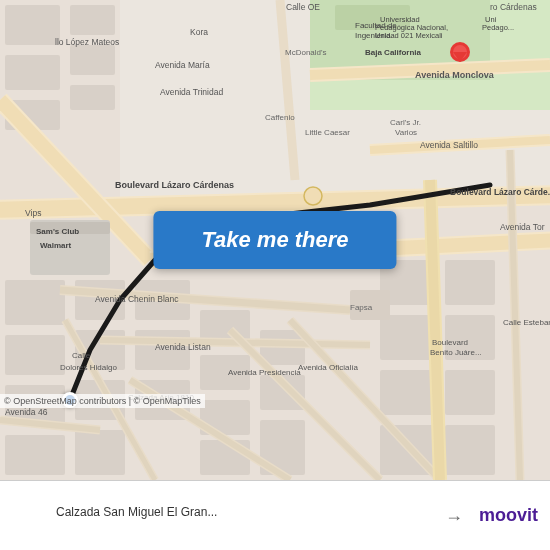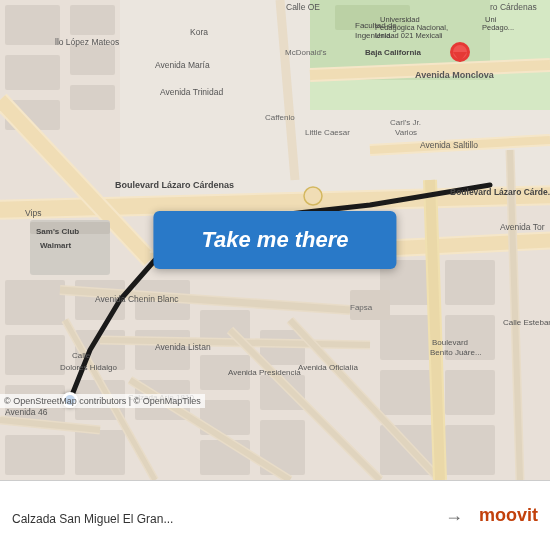--- a/index.html
+++ b/index.html
@@ -65,24 +65,25 @@
       right: 0;
       height: 70px;
       background: white;
       display: flex;
       align-items: center;
       border-top: 1px solid #ccc;
     }
 
     .route-info {
       display: flex;
-      align-items: flex-end;
+      align-items: flex-start;
       width: 100%;
       padding: 0 12px;
       gap: 16px;
+      margin-left: 44px;
     }
 
     .route-from, .route-to {
       flex: 1;
       font-size: 12px;
       color: #333;
       overflow: hidden;
       text-overflow: ellipsis;
       white-space: nowrap;
     }
@@ -111,21 +112,21 @@
       bottom: 15px;
       right: 12px;
       display: flex;
       align-items: center;
       gap: 4px;
     }
 
     .moovit-text {
       font-size: 18px;
       font-weight: bold;
-      color: #c2410c;
+      color: #4c1d95;
     }
 
     
     .blue-dot {
       position: absolute;
       width: 16px;
       height: 16px;
       background: #1565c0;
       border-radius: 50%;
       border: 3px solid white;

